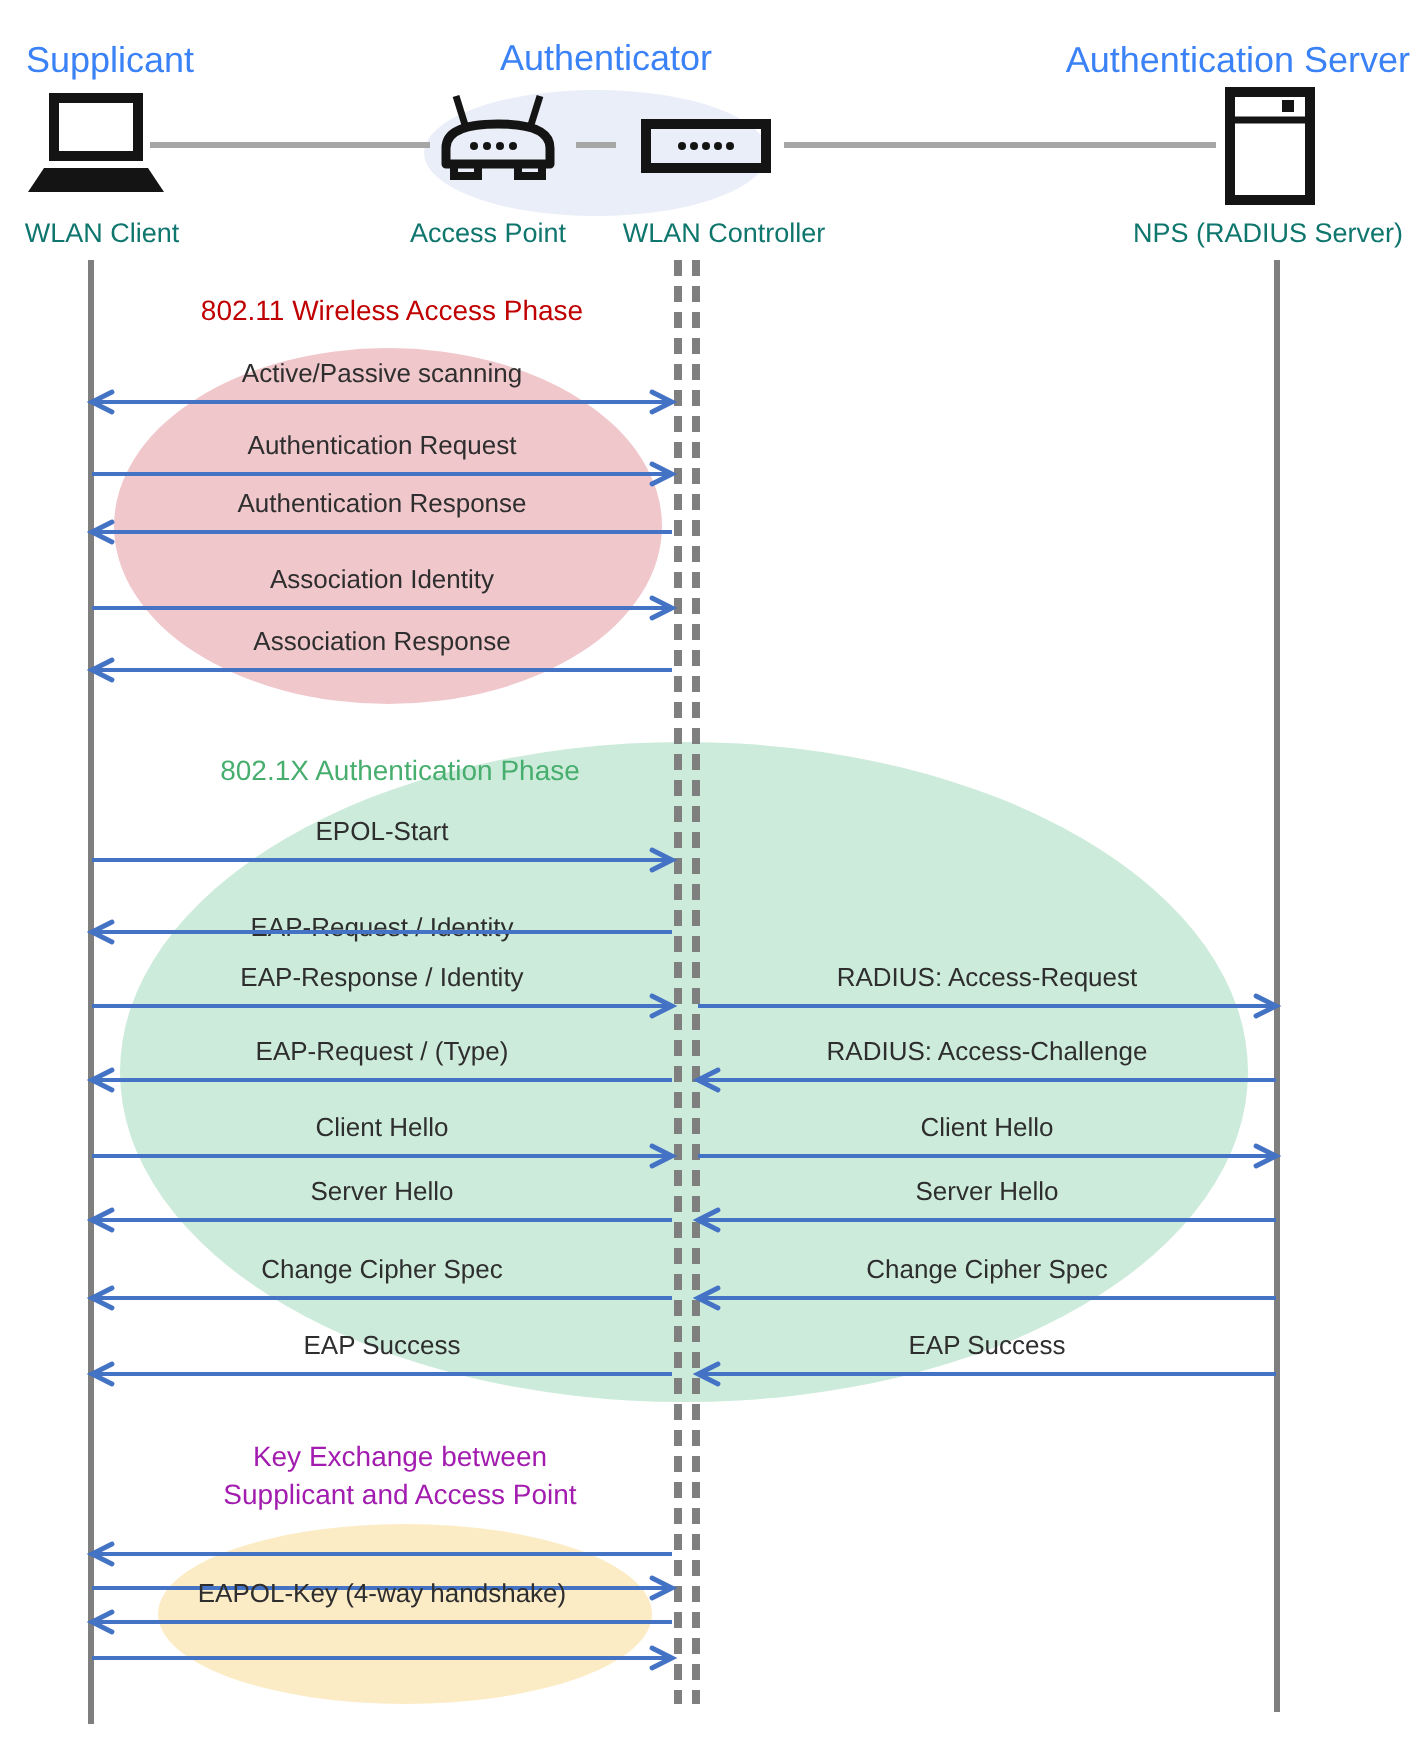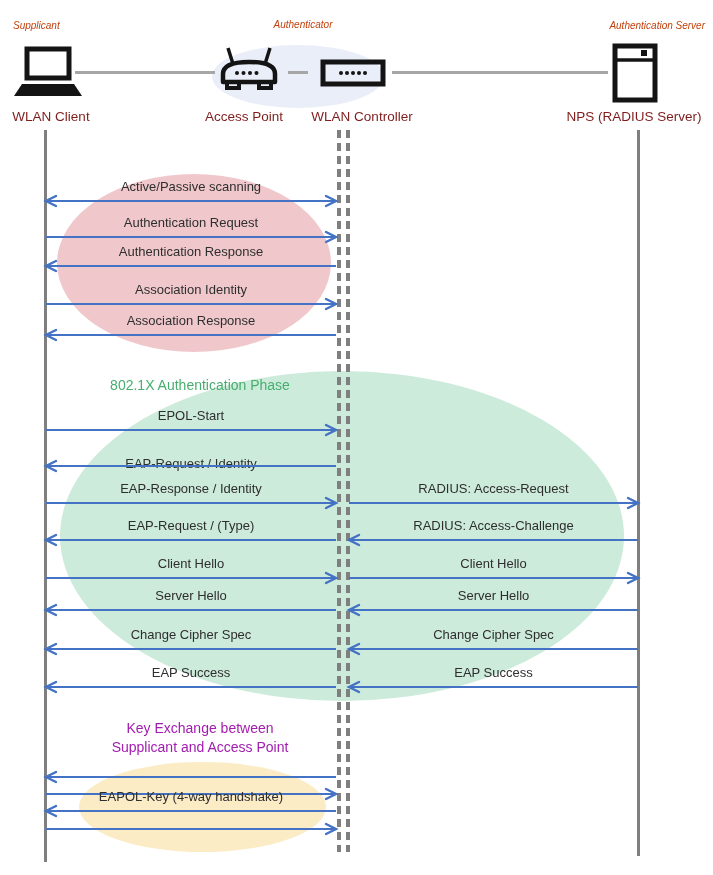--- a/index.html
+++ b/index.html
@@ -2,22 +2,22 @@
 <html><head>
 <meta charset="utf-8">
 <style>
   html,body{margin:0;padding:0;background:#ffffff;}
   #canvas{
     position:relative;width:713px;height:875px;background:#ffffff;overflow:hidden;
     font-family:"Liberation Sans",sans-serif;color:#333333;
   }
   .abs{position:absolute;}
   
-  .role-label{font-size:10px;color:#c2410c;white-space:nowrap;font-style:italic;}
-  .node-label{font-size:13.5px;color:#7f1d1d;white-space:nowrap;transform:translateX(-50%);}
+  .role-label{font-size:18px;color:#3b82f6;white-space:nowrap;}
+  .node-label{font-size:13.5px;color:#0f766e;white-space:nowrap;transform:translateX(-50%);}
   .hline{height:3px;background:#a6a6a6;}
   .authenticator-ellipse{left:212px;top:45px;width:172px;height:63px;background:#eaeef8;border-radius:50%;}
   
   .lifeline-solid{width:3px;background:#7f7f7f;top:130px;}
   .lifeline-dashed{
     width:4px;top:130px;height:722px;
     background:repeating-linear-gradient(to bottom,#7f7f7f 0 8px,transparent 8px 13px);
   }
   
   .phase-ellipse{border-radius:50%;}
@@ -92,20 +92,21 @@
 
   <div class="abs phase-ellipse" id="ellipse-p1"></div>
   <div class="abs phase-ellipse" id="ellipse-p2"></div>
   <div class="abs phase-ellipse" id="ellipse-p3"></div>
 
   <div class="abs lifeline-solid" style="left:44px;height:732px;"></div>
   <div class="abs lifeline-dashed" style="left:337px;"></div>
   <div class="abs lifeline-dashed" style="left:346px;"></div>
   <div class="abs lifeline-solid" style="left:637px;height:726px;"></div>
 
+  <div class="abs phase-title" id="title-p1">802.11 Wireless Access Phase</div>
   <div class="abs phase-title" id="title-p2">802.1X Authentication Phase</div>
   <div class="abs phase-title" id="title-p3">Key Exchange between
 Supplicant and Access Point</div>
 
   <div id="messages">
       <div class="msg-label" style="left: 191px; top: 179px;">Active/Passive scanning</div>
       <svg class="msg-svg" width="292" height="16" style="left: 45px; top: 193px;">
         <line x1="1" y1="8" x2="291" y2="8" stroke="#4472C4" stroke-width="2"></line>
         <path d="M281 3 L291 8 L281 13" stroke="#4472C4" stroke-width="2.4" fill="none" stroke-linecap="round"></path>
         <path d="M11 3 L1 8 L11 13" stroke="#4472C4" stroke-width="2.4" fill="none" stroke-linecap="round"></path>

